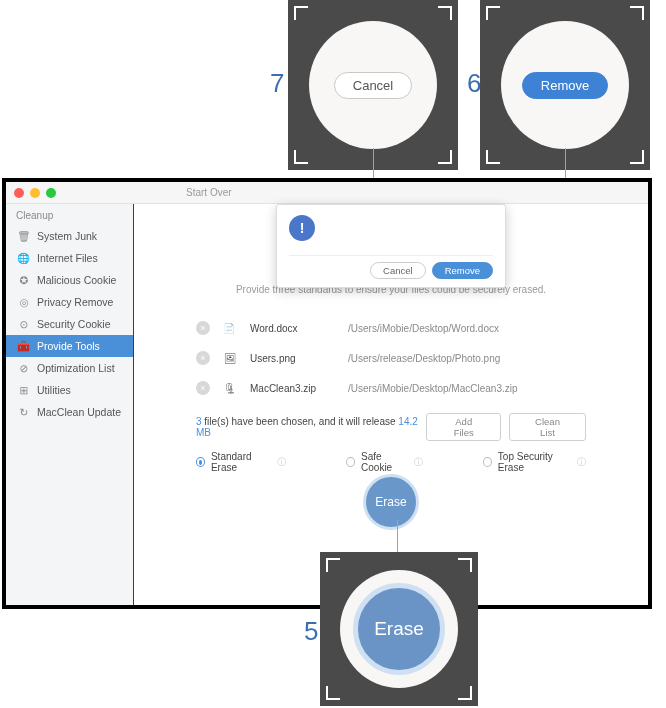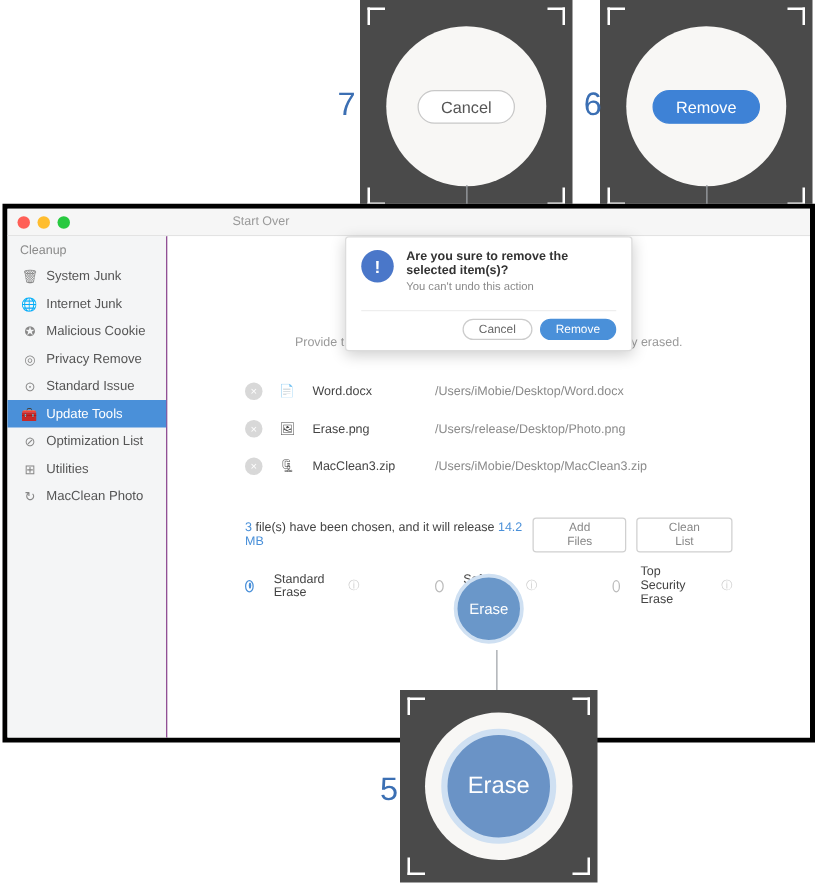--- a/index.html
+++ b/index.html
@@ -10,21 +10,21 @@
 .callout .corner { position: absolute; width: 14px; height: 14px; border: 2px solid #fff; }
 .callout .tl { top: 6px; left: 6px; border-right: none; border-bottom: none; }
 .callout .tr { top: 6px; right: 6px; border-left: none; border-bottom: none; }
 .callout .bl { bottom: 6px; left: 6px; border-right: none; border-top: none; }
 .callout .br { bottom: 6px; right: 6px; border-left: none; border-top: none; }
 .callout .bubble { position: absolute; left: 50%; top: 50%; transform: translate(-50%,-50%); width: 128px; height: 128px; border-radius: 50%; background: #f8f7f5; display: flex; align-items: center; justify-content: center; }
 .callout .num { position: absolute; font-size: 26px; color: #3b6fb3; font-weight: 500; }
 .link-line { position: absolute; background: #9fa3a8; width: 1px; }
 
 
-.app-window { position: absolute; left: 2px; top: 163px; width: 650px; height: 431px; border: 4px solid #000; background: #fff; }
+.app-window { position: absolute; left: 2px; top: 178px; width: 650px; height: 431px; border: 4px solid #000; background: #fff; }
 .titlebar { height: 22px; background: #f6f6f6; border-bottom: 1px solid #e3e3e3; display: flex; align-items: center; padding: 0 8px; }
 .traffic { display: flex; gap: 6px; }
 .dot { width: 10px; height: 10px; border-radius: 50%; }
 .dot.red { background: #ff5f57; }
 .dot.yel { background: #ffbd2e; }
 .dot.grn { background: #28c940; }
 .start-over { margin-left: 130px; font-size: 10px; color: #9a9a9a; }
 
 .app-body { display: flex; height: calc(100% - 22px); }
 .sidebar { width: 128px; background: #f4f5f6; border-right: 1px solid #701a75; font-size: 10.5px; color: #555; }
@@ -37,28 +37,28 @@
 .main { flex: 1; position: relative; background: #fff; padding-top: 24px; }
 .subtitle { text-align: center; font-size: 10px; color: #9a9a9a; margin-top: 56px; }
 
 .file-list { margin: 18px 62px 0; }
 .file-row { display: flex; align-items: center; height: 30px; font-size: 10px; color: #444; border-bottom: 0; gap: 12px; }
 .file-row .rm { width: 14px; height: 14px; border-radius: 50%; background: #d8d8d8; color: #fff; display: flex; align-items: center; justify-content: center; font-size: 9px; cursor: pointer; }
 .file-row .fi { width: 16px; height: 18px; display: flex; align-items: center; justify-content: center; }
 .file-name { width: 86px; color: #444; }
 .file-path { color: #8a8a8a; }
 
-.summary-row { display: flex; align-items: center; justify-content: flex-end; margin: 26px 62px 0; font-size: 10px; }
+.summary-row { display: flex; align-items: center; justify-content: flex-end; margin: 10px 62px 0; font-size: 10px; }
 .summary-row .txt { color: #444; }
 .summary-row .txt .hl { color: #4a90d9; }
 .summary-row .btns { display: flex; gap: 8px; }
 .thin-btn { border: 1px solid #d0d0d0; background: #fff; color: #888; border-radius: 3px; padding: 2px 18px; font-size: 9.5px; cursor: pointer; }
 
 .modes { display: flex; align-items: center; gap: 60px; margin: 10px 62px 0; font-size: 10px; color: #444; }
-.mode { display: flex; align-items: center; gap: 16px; }
+.mode { display: flex; align-items: center; gap: 6px; }
 .radio { width: 10px; height: 10px; border-radius: 50%; border: 1px solid #bbb; display: inline-block; position: relative; }
 .radio.on { border-color: #4a90d9; }
 .radio.on::after { content: ''; position: absolute; inset: 1.5px; background: #4a90d9; border-radius: 50%; }
 .info-ic { color: #ccc; font-size: 9px; }
 
 
 .dialog { position: absolute; left: 50%; top: 0; transform: translateX(-50%); width: 230px; background: #fff; border: 1px solid #dcdcdc; border-radius: 3px; box-shadow: 0 3px 12px rgba(0,0,0,0.2); padding: 10px 12px 8px; }
 .dialog-body { display: flex; gap: 10px; }
 .alert-ic { width: 26px; height: 26px; border-radius: 50%; background: #4a77c9; color: #fff; display: flex; align-items: center; justify-content: center; font-weight: bold; font-size: 14px; flex-shrink: 0; }
 .dlg-txt .t { font-size: 10px; font-weight: 600; color: #333; }
@@ -116,81 +116,77 @@
   </div>
   <div class="app-body">
     <div class="sidebar">
       <div class="side-hdr">Cleanup</div>
       <div class="side-item">
           <span class="side-icon">🗑</span>
           <span>System Junk</span>
         </div>
       <div class="side-item">
           <span class="side-icon">🌐</span>
-          <span>Internet Junk</span>
+          <span>Internet Files</span>
         </div>
       <div class="side-item">
           <span class="side-icon">✪</span>
           <span>Malicious Cookie</span>
         </div>
       <div class="side-item">
           <span class="side-icon">◎</span>
           <span>Privacy Remove</span>
         </div>
       <div class="side-item">
           <span class="side-icon">⊙</span>
-          <span>Standard Issue</span>
+          <span>Security Cookie</span>
         </div>
       <div class="side-item active">
           <span class="side-icon">🧰</span>
-          <span>Update Tools</span>
+          <span>Provide Tools</span>
         </div>
       <div class="side-item">
           <span class="side-icon">⊘</span>
           <span>Optimization List</span>
         </div>
       <div class="side-item">
           <span class="side-icon">⊞</span>
           <span>Utilities</span>
         </div>
       <div class="side-item">
           <span class="side-icon">↻</span>
-          <span>MacClean Photo</span>
+          <span>MacClean Update</span>
         </div>
     </div>
 
     <div class="main">
 
       <div class="dialog">
         <div class="dialog-body">
           <div class="alert-ic">!</div>
-          <div class="dlg-txt">
-            <div class="t">Are you sure to remove the selected item(s)?</div>
-            <div class="s">You can't undo this action</div>
-          </div>
         </div>
         <div class="dlg-actions">
           <button class="dlg-btn">Cancel</button>
           <button class="dlg-btn primary">Remove</button>
         </div>
       </div>
 
       <div class="subtitle">Provide three standards to ensure your files could be securely erased.</div>
 
       <div class="file-list">
         <div class="file-row">
           <div class="rm">×</div>
           <div class="fi">📄</div>
           <div class="file-name">Word.docx</div>
           <div class="file-path">/Users/iMobie/Desktop/Word.docx</div>
         </div>
         <div class="file-row">
           <div class="rm">×</div>
           <div class="fi">🖼</div>
-          <div class="file-name">Erase.png</div>
+          <div class="file-name">Users.png</div>
           <div class="file-path">/Users/release/Desktop/Photo.png</div>
         </div>
         <div class="file-row">
           <div class="rm">×</div>
           <div class="fi">🗜</div>
           <div class="file-name">MacClean3.zip</div>
           <div class="file-path">/Users/iMobie/Desktop/MacClean3.zip</div>
         </div>
       </div>
 

